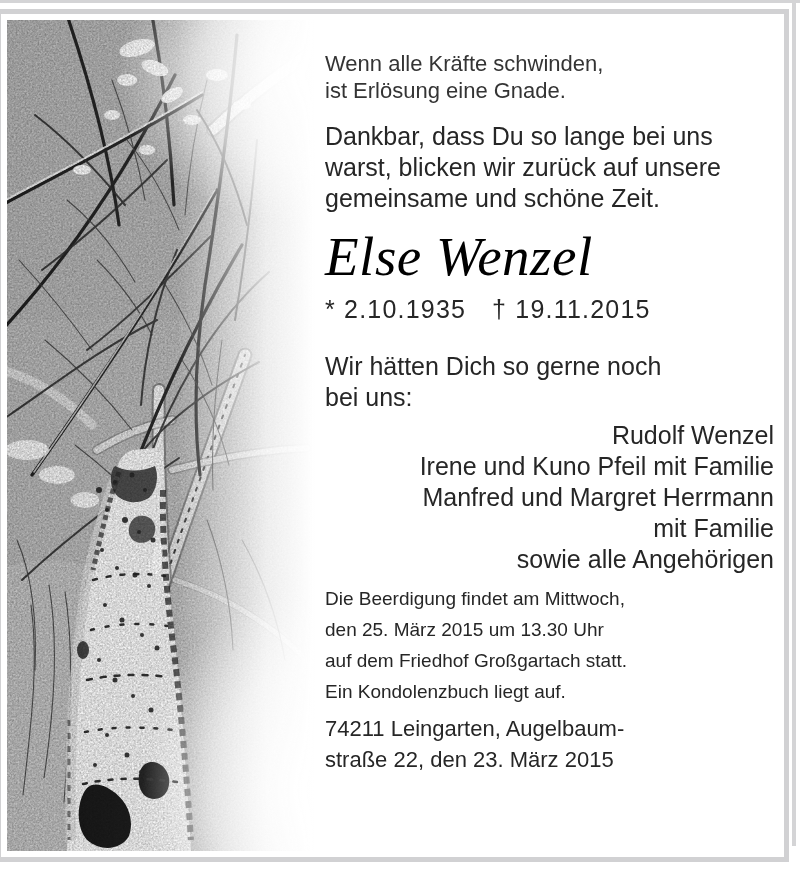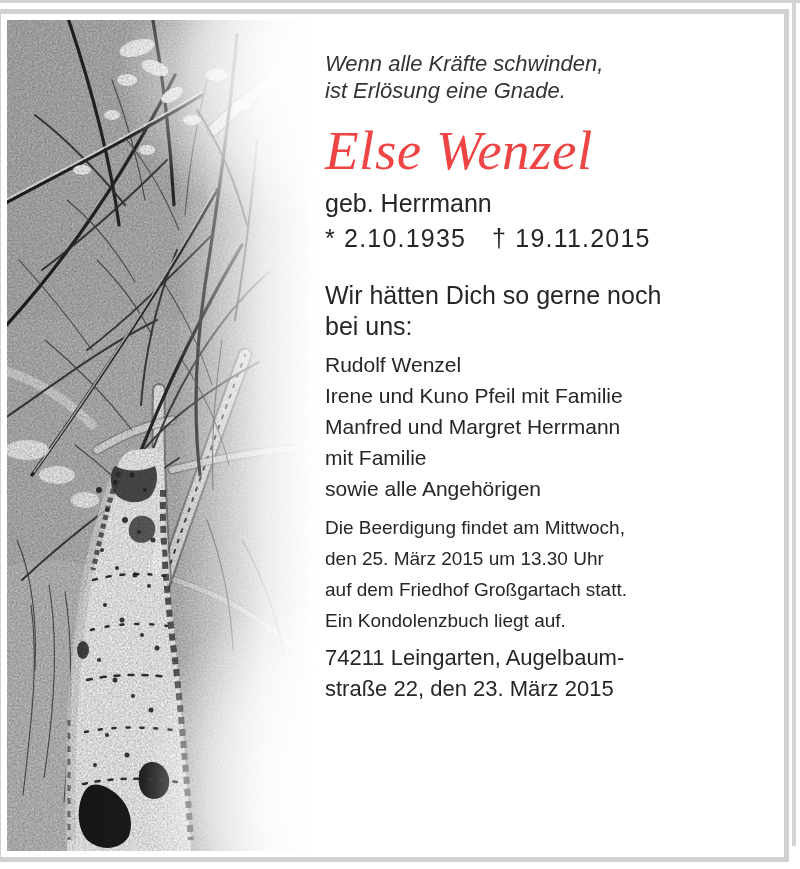--- a/index.html
+++ b/index.html
@@ -6,29 +6,29 @@
   .page{position:relative;width:800px;height:869px;background:#ffffff;overflow:hidden;
         font-family:"Liberation Sans",sans-serif;color:#262626;}
   .scan-top{position:absolute;left:0;top:0;width:800px;height:3px;background:#d4d4d6;}
   .scan-right{position:absolute;left:792px;top:0;width:4px;height:846px;background:#d4d4d6;}
   .card{position:absolute;left:-4px;top:9px;width:793px;height:853px;box-sizing:border-box;
         border:5px solid #d1d1d3;background:#ffffff;display:flex;padding:6px;}
   .photo{flex:0 0 308px;width:308px;height:100%;}
   .photo svg{display:block;width:100%;height:100%;}
   .content{flex:1 1 auto;min-width:0;padding:30px 4px 0 10px;}
   .content p, .content h1{white-space:pre-line;}
-  .epigraph{font-style:italic;font-size:22px;line-height:27px;margin:0 0 17px;color:#343434;}
+  .epigraph{font-size:22px;line-height:27px;margin:0 0 17px;color:#343434;}
   .gratitude{font-size:25px;line-height:31px;margin:0 0 13px;}
   .name{font-family:"Liberation Serif",serif;font-style:italic;font-weight:500;
-        font-size:55px;line-height:60px;letter-spacing:.5px;margin:0 0 7px;color:#ef4444;}
+        font-size:55px;line-height:60px;letter-spacing:.5px;margin:0 0 7px;color:#000000;}
   .maiden{font-size:25px;line-height:31px;margin:0 0 4px;}
   .dates{font-size:25px;line-height:31px;margin:0 0 26px;letter-spacing:1.2px;}
   .dates .date-gap{display:inline-block;width:26px;}
   .longing{font-size:25px;line-height:31px;margin:0 0 7px;}
-  .mourners{font-size:21px;line-height:31px;margin:0 0 8px;}
+  .mourners{font-size:25px;line-height:31px;margin:0 0 8px;text-align:right;}
   .funeral{font-size:19px;line-height:31px;margin:0 0 6px;}
   .address{font-size:22px;line-height:31px;margin:0;}
 </style>
 </head>
 <body>
 
 <div class="page">
   <div class="scan-top"></div>
   <div class="scan-right"></div>
 
@@ -198,22 +198,24 @@
           <rect x="0" y="0" width="308" height="831" fill="url(#fadeR)"></rect>
           <ellipse cx="300" cy="55" rx="190" ry="150" fill="url(#glow)"></ellipse>
           <ellipse cx="305" cy="770" rx="170" ry="200" fill="url(#glow)"></ellipse>
         </g>
       </svg>
     </div>
 
     <div class="content">
       <p class="epigraph">Wenn alle Kräfte schwinden,
 ist Erlösung eine Gnade.</p>
+      <p class="gratitude">Dankbar, dass Du so lange bei uns
+warst, blicken wir zurück auf unsere
+gemeinsame und schöne Zeit.</p>
       <h1 class="name">Else Wenzel</h1>
-      <p class="maiden">geb. Herrmann</p>
       <p class="dates"><span>* 2.10.1935</span><span class="date-gap"></span><span>† 19.11.2015</span></p>
       <p class="longing">Wir hätten Dich so gerne noch
 bei uns:</p>
       <p class="mourners">Rudolf Wenzel
 Irene und Kuno Pfeil mit Familie
 Manfred und Margret Herrmann
 mit Familie
 sowie alle Angehörigen</p>
       <p class="funeral">Die Beerdigung findet am Mittwoch,
 den 25. März 2015 um 13.30 Uhr

